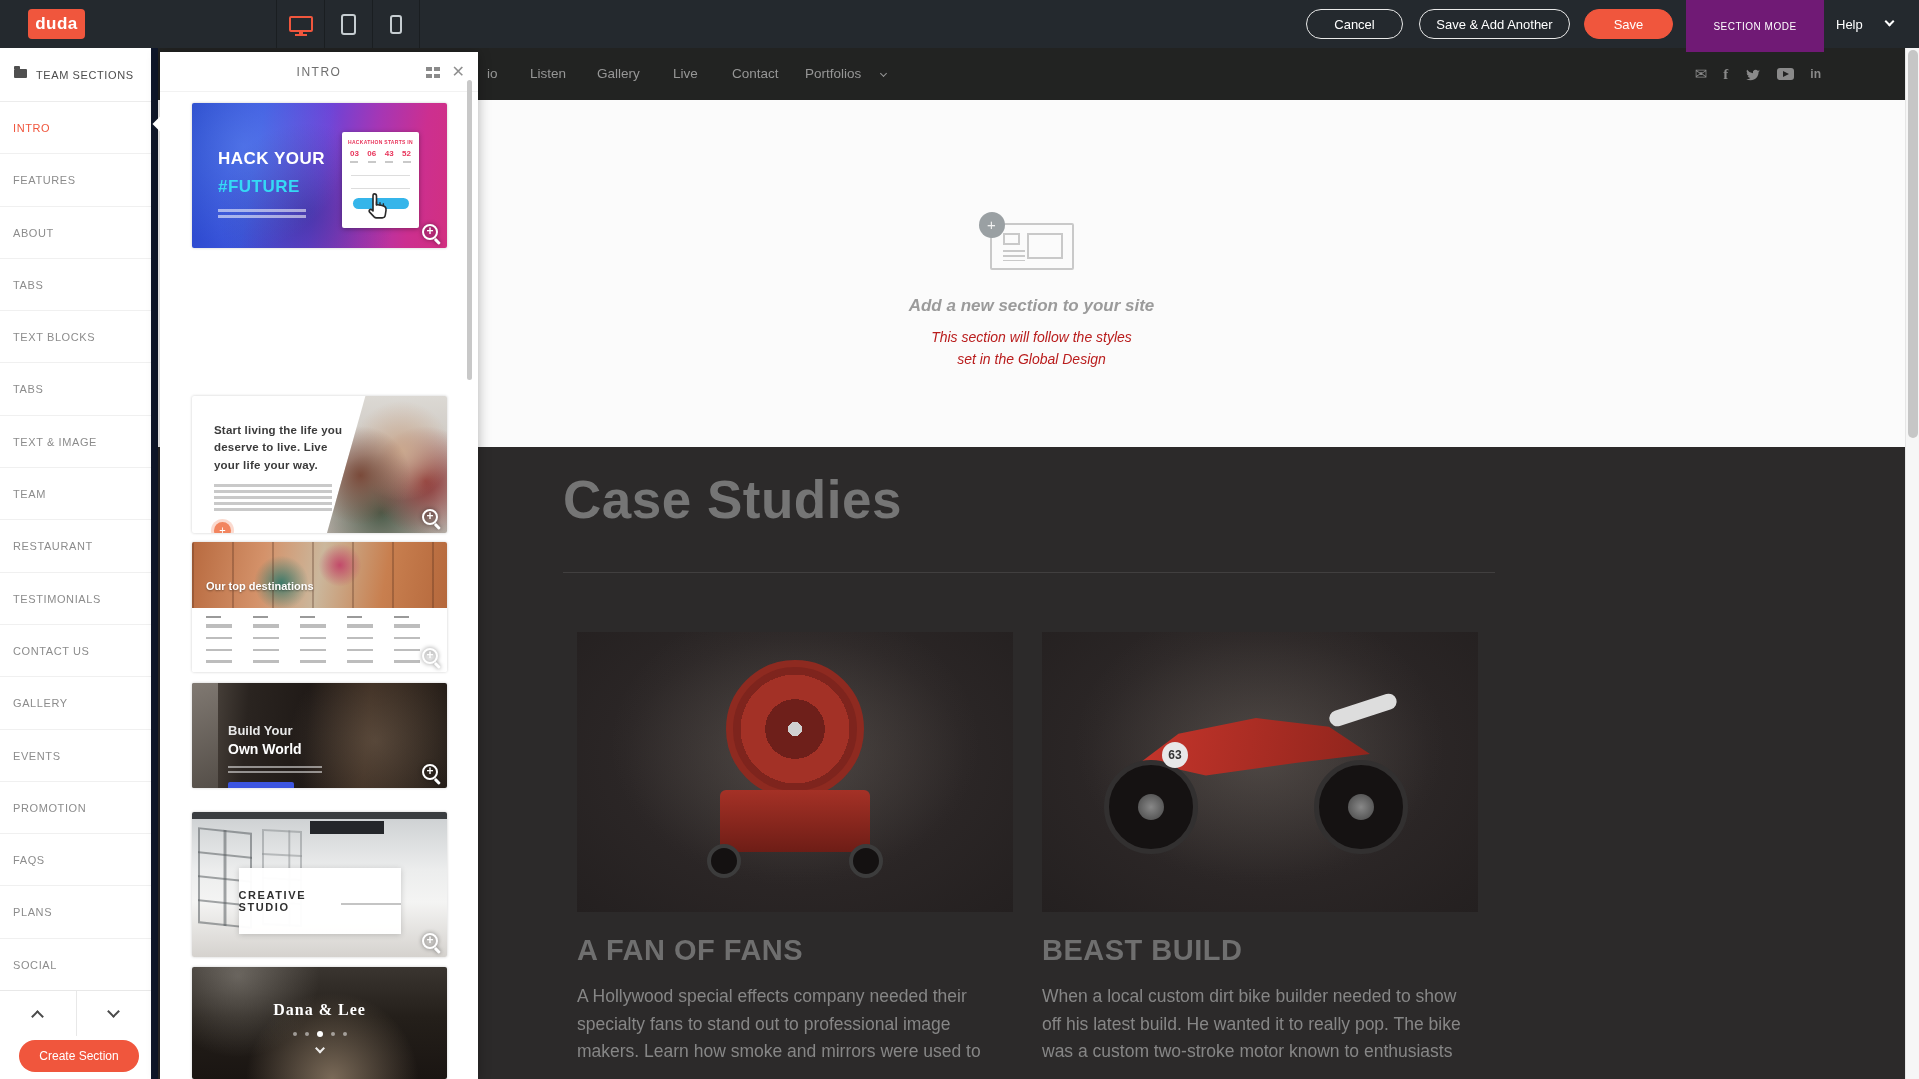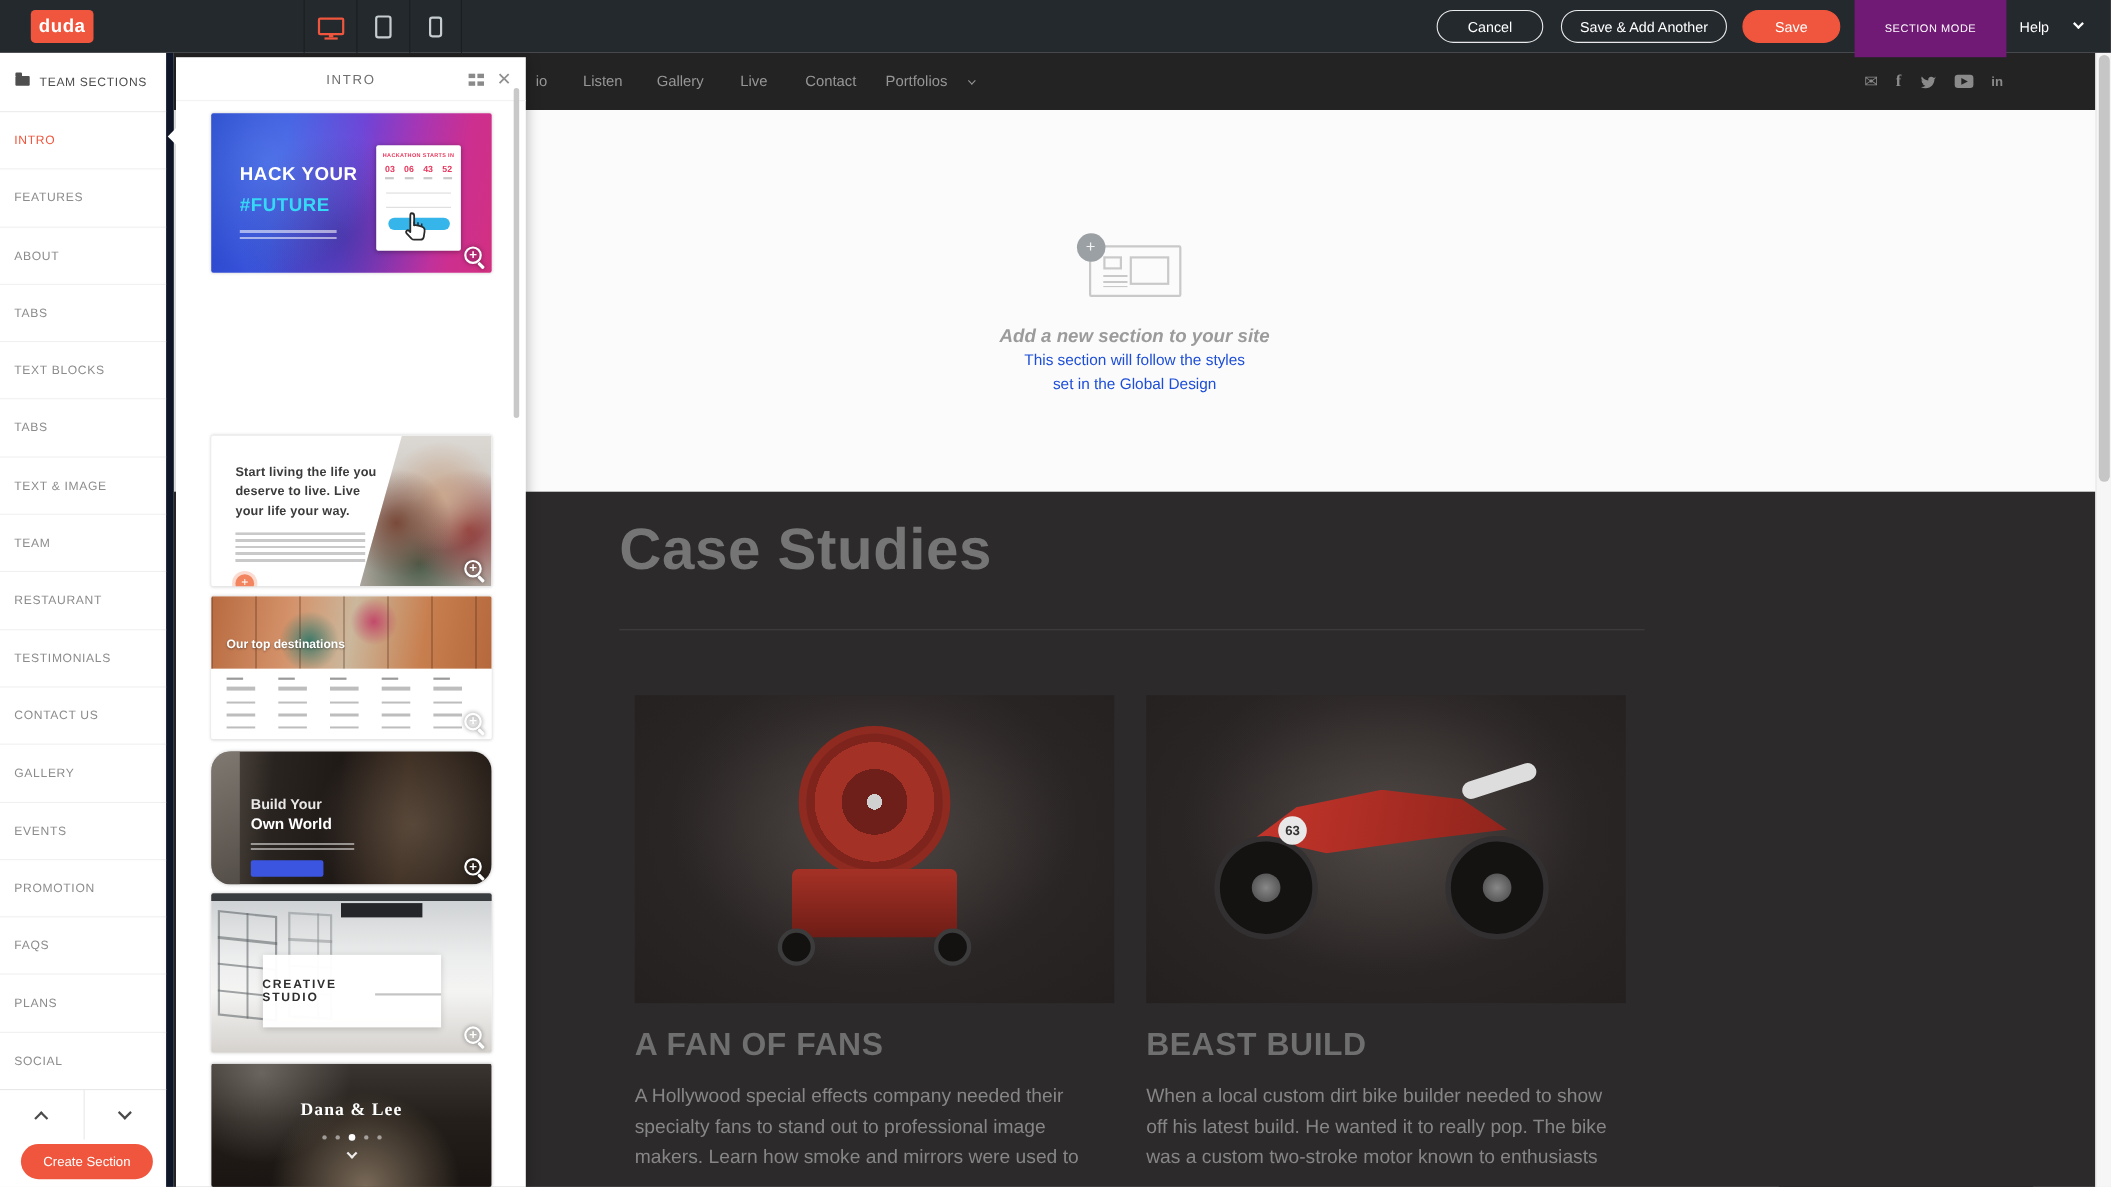--- a/index.html
+++ b/index.html
@@ -151,23 +151,23 @@
   .t4-title { position:absolute; left:14px; top:38px; font-size:11px; font-weight:bold; color:#fff;
               text-shadow:0 1px 2px rgba(0,0,0,.4); }
   .t4-table { position:absolute; left:0; right:0; top:66px; bottom:0; background:#fff;
               display:flex; padding:8px 14px 0; gap:21px; }
   .t4-col { width:26px; height:48px; position:relative;
             background-image:repeating-linear-gradient(180deg,#bdbdbd 0 2px, transparent 2px 11.5px);
             background-position:0 10px; background-repeat:repeat-y; }
   .t4-col::before { content:''; position:absolute; left:0; top:0; width:15px; height:2px; background:#9a9a9a; }
 
   
-  .t5 { top:631px; height:121px;
+  .t5 { top:631px; height:105px;
         background:radial-gradient(circle at 72% 55%, rgba(150,130,110,.35), transparent 45%),
-                   linear-gradient(95deg,#5a524a 0%,#2a2420 22%,#201a17 45%,#38291e 68%,#241d18 100%);border-radius:18px; }
+                   linear-gradient(95deg,#5a524a 0%,#2a2420 22%,#201a17 45%,#38291e 68%,#241d18 100%); }
   .t5::before { content:''; position:absolute; left:0; top:0; width:26px; bottom:0;
                 background:linear-gradient(#8a837c,#5a544e); opacity:.8; }
   .t5-title1 { position:absolute; left:36px; top:40px; font-size:13px; color:#e8e8e8; font-weight:600; }
   .t5-title2 { position:absolute; left:36px; top:58px; font-size:14px; color:#fff; font-weight:bold; }
   .t5-lines { position:absolute; left:36px; top:83px; width:94px; height:9px; color:rgba(255,255,255,.5);
               background-image:repeating-linear-gradient(180deg, currentColor 0 2px, transparent 2px 5px); }
   .t5-btn { position:absolute; left:36px; top:99px; width:66px; height:15px; background:#3c55e0; border-radius:2px; }
 
   
   .t6 { top:760px; height:145px;
@@ -216,21 +216,21 @@
   .add-wrap { position:absolute; left:0; right:0; top:123px; text-align:center; }
   .sec-icon { position:relative; margin:0 auto; width:84px; height:47px; border:2px solid #c9c9c9;
               border-radius:2px; background:#fbfbfb; }
   .sec-icon .small-rect { position:absolute; left:11px; top:8px; width:17px; height:12px; border:2px solid #c9c9c9; }
   .sec-icon .small-lines { position:absolute; left:11px; top:25px; width:22px; height:11px; color:#c9c9c9;
               background-image:repeating-linear-gradient(180deg, currentColor 0 2px, transparent 2px 5px); }
   .sec-icon .big-rect { position:absolute; right:9px; top:8px; width:36px; height:26px; border:2px solid #c9c9c9; }
   .plus-circle { position:absolute; left:-13px; top:-13px; width:26px; height:26px; border-radius:50%;
                  background:#9aa0a3; color:#f2f2f2; font-size:15px; line-height:25px; text-align:center; }
   .add-title { margin-top:26px; font-size:17px; font-weight:bold; font-style:italic; color:#9b9b9b; }
-  .add-sub { font-size:14px; color:#1d4ed8; line-height:22px; }
+  .add-sub { margin-top:10px; font-size:14px; font-style:italic; color:#b91c1c; line-height:22px; }
 
   .case-section { position:absolute; left:0; right:0; top:399px; bottom:0; background:#2c2a2a; }
   .case-heading { position:absolute; left:405px; top:22px; font-size:53px; font-weight:bold; color:#757575;
                   letter-spacing:.5px; }
   .case-hr { position:absolute; left:405px; top:125px; width:932px; height:0; border-top:1px solid #413f3f; }
   .card { position:absolute; top:185px; width:436px; }
   .card1 { left:419px; } .card2 { left:884px; }
   .card-img { position:relative; width:100%; height:280px; overflow:hidden;
               background:radial-gradient(ellipse at 50% 45%, #403a38 0%, #2b2626 55%, #242020 100%); }
   .card-img::before { content:''; position:absolute; inset:0;

